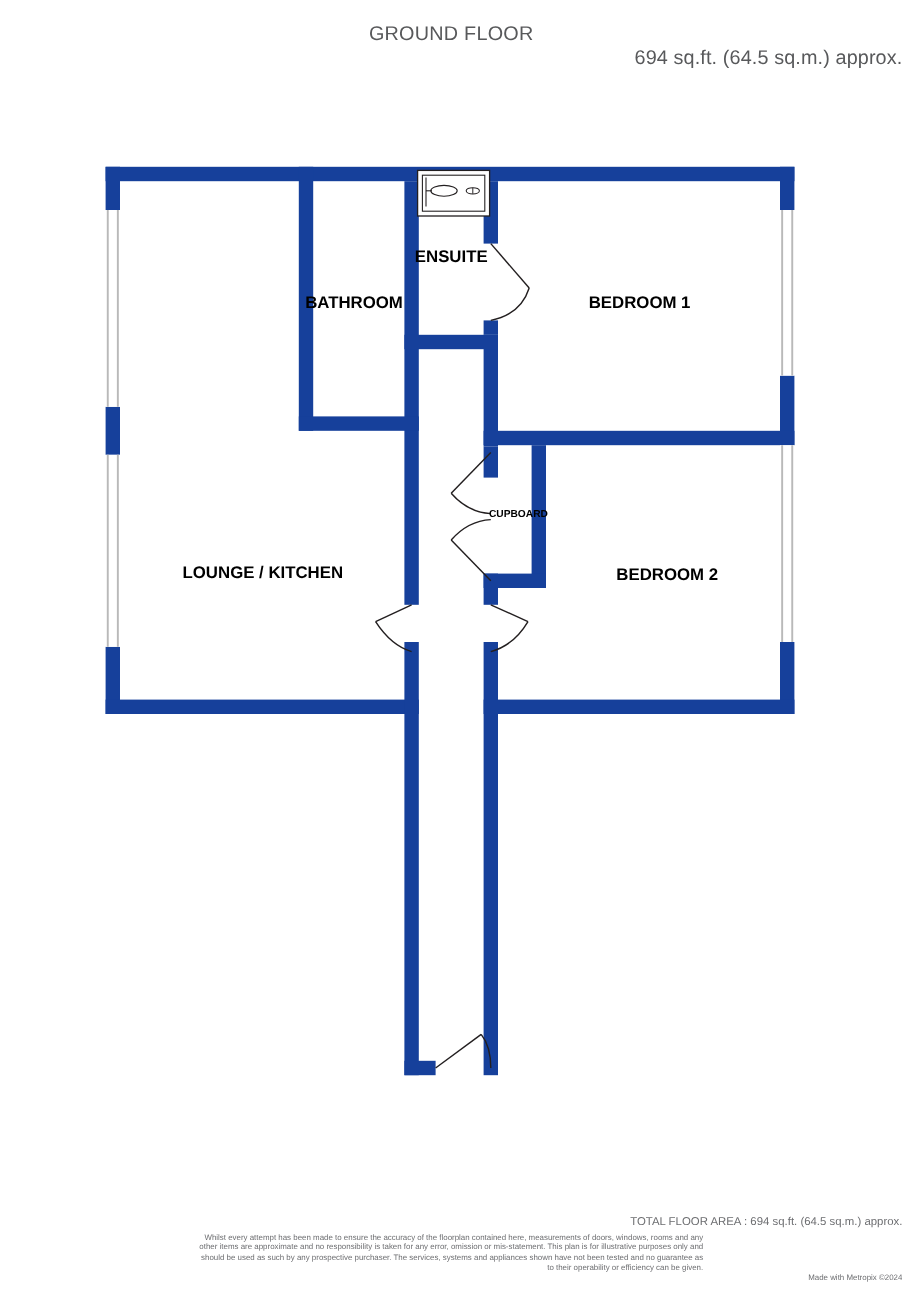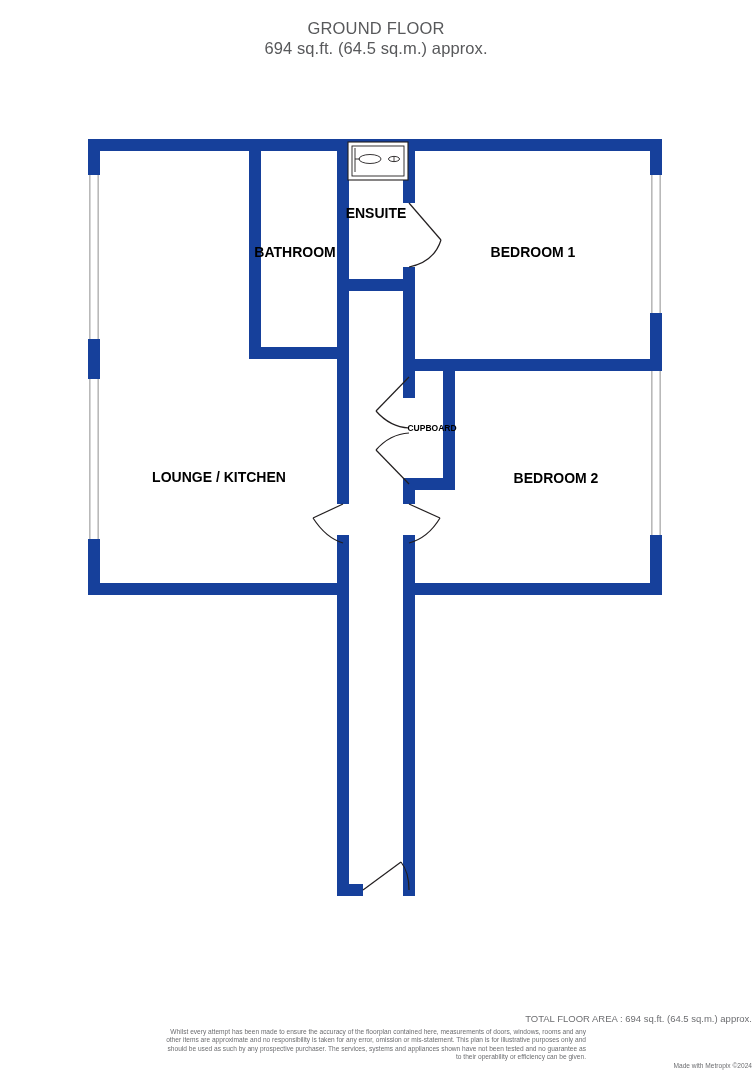--- a/index.html
+++ b/index.html
@@ -31,20 +31,21 @@
     font-size: 16.5px;
     color: #58595b;
     letter-spacing: 0.2px;
     line-height: 20px;
   }
   .header-subtitle {
     font-size: 16.5px;
     color: #58595b;
     letter-spacing: 0.1px;
     line-height: 20px;
+    text-align: right;
   }
   .plan-svg-wrap {
     position: absolute;
     left: 0;
     top: 0;
     width: 752px;
     height: 1080px;
     pointer-events: none;
   }
   .footer-block {

